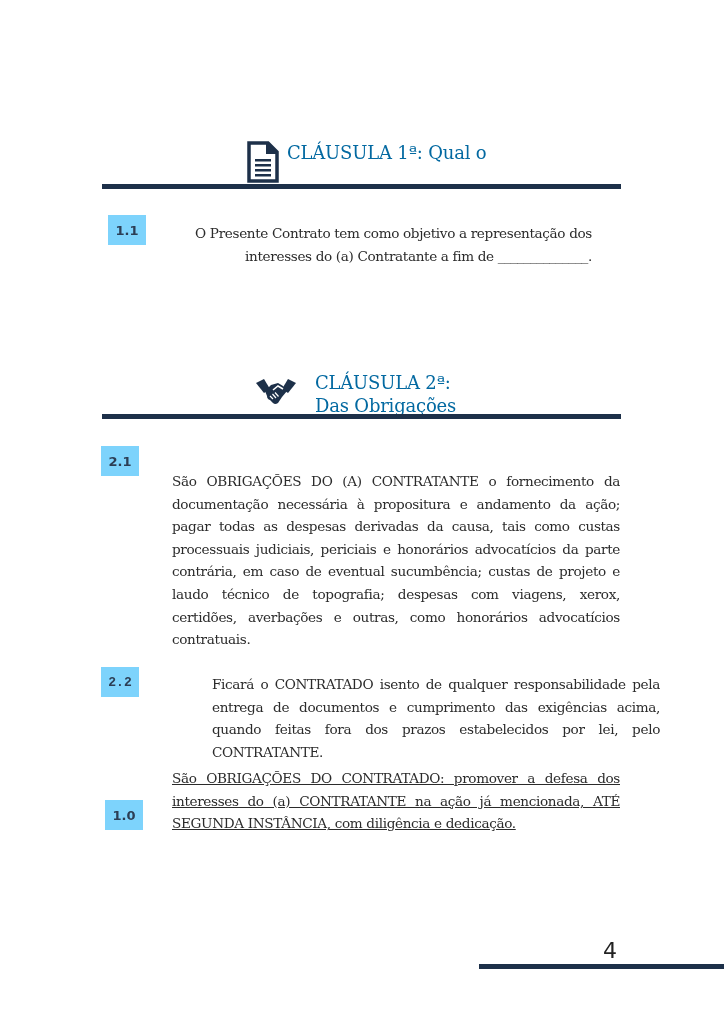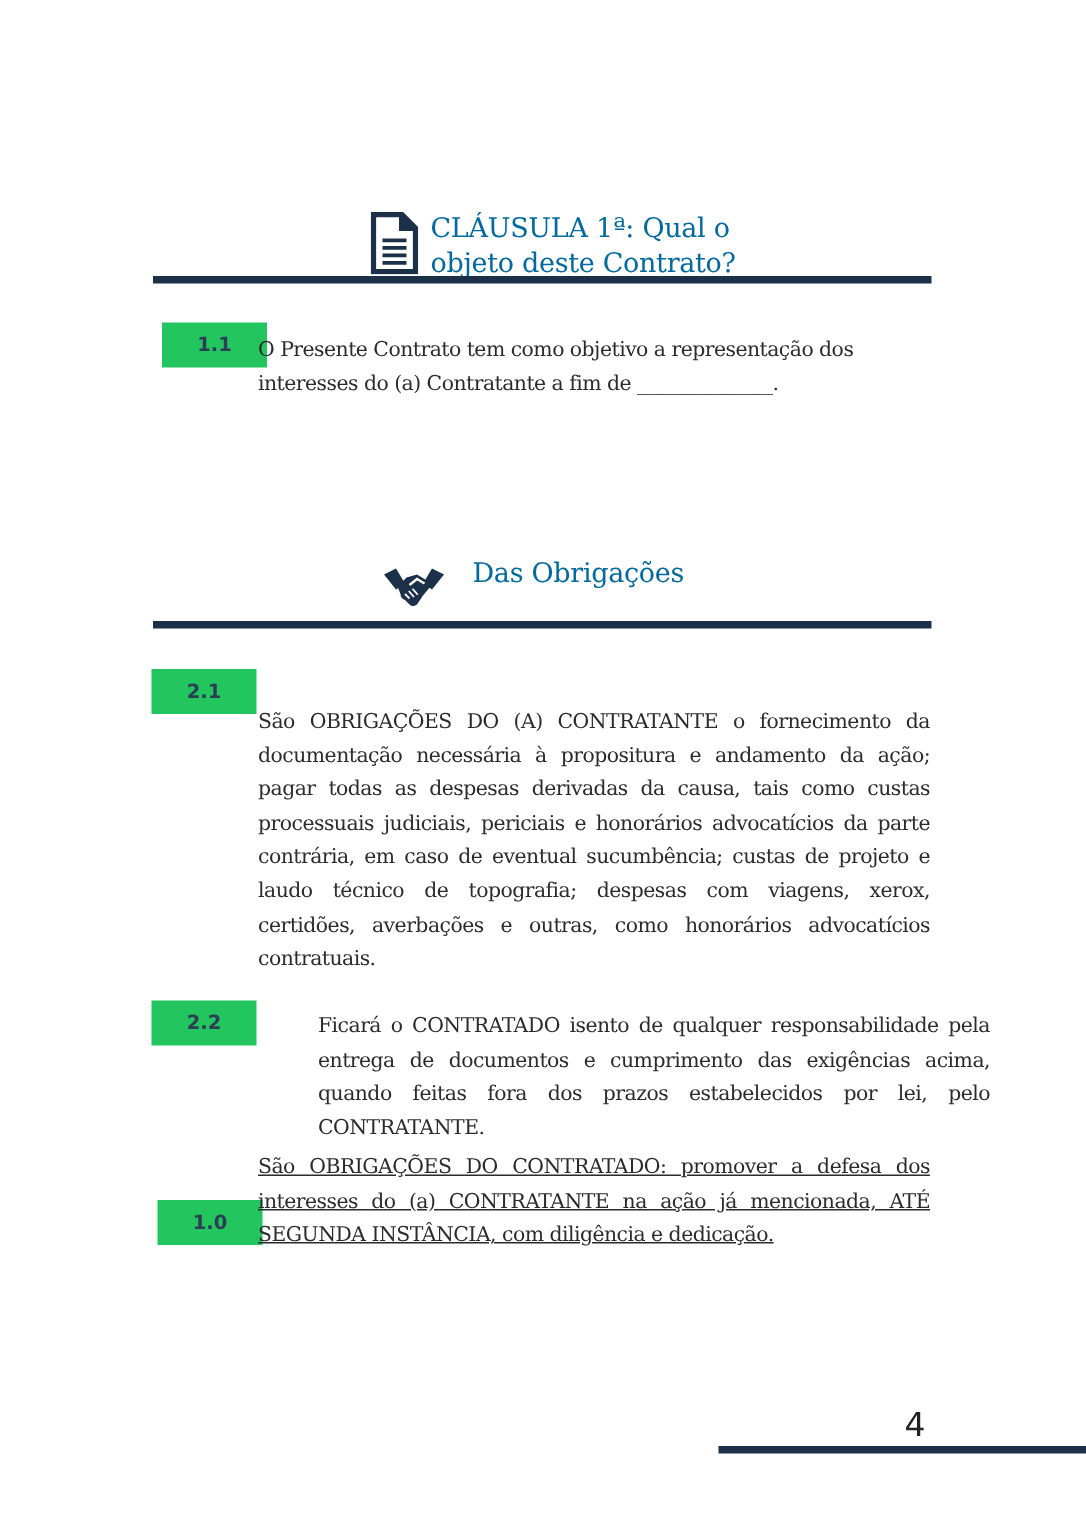--- a/index.html
+++ b/index.html
@@ -7,30 +7,30 @@
       width: 724px; height: 1024px; background: #ffffff; position: relative; overflow: hidden;
       font-family: "DejaVu Serif", serif; color: #2b2b2b;
     }
     .clause-title {
       position: absolute; font-family: "DejaVu Serif", serif; font-size: 18px; line-height: 23px;
       color: #0369a1; letter-spacing: -0.2px;
     }
     .rule { position: absolute; height: 5px; background: #1d3049; }
     .icon { position: absolute; }
     .numbox {
-      position: absolute; background: #22c55e; color: #2c3e55;
+      position: absolute; background: #7dd3fc; color: #2c3e55;
       font-family: "DejaVu Sans", sans-serif; font-size: 13px; font-weight: bold;
-      display: flex; align-items: center; justify-content: center; width: 70px; height: 30px;
+      display: flex; align-items: center; justify-content: center; width: 38px; height: 30px;
     }
     .para {
       position: absolute; left: 172px; width: 448px;
       font-family: "DejaVu Serif", serif; font-size: 13.6px; line-height: 22.6px; color: #2b2b2b;
       text-align: justify; letter-spacing: -0.35px;
     }
-    .para.left { text-align: left; }
+    .para.left { text-align: right; }
     .page-num {
       position: absolute; left: 603px; top: 938px; font-family: "DejaVu Sans", sans-serif;
       font-size: 22px; color: #222;
     }
   </style>
 </head>
 <body>
 
 <div>
   <span class="icon" style="left:247px; top:141px;">
@@ -38,47 +38,47 @@
       <path d="M2 2 H21 L30 11 V40 H2 Z" fill="none" stroke="#1d3049" stroke-width="3.5" stroke-linejoin="miter"></path>
       <path d="M20 2 V12 H30" fill="#1d3049" stroke="#1d3049" stroke-width="2"></path>
       <rect x="8" y="18" width="16" height="2.5" fill="#1d3049"></rect>
       <rect x="8" y="23" width="16" height="2.5" fill="#1d3049"></rect>
       <rect x="8" y="28" width="16" height="2.5" fill="#1d3049"></rect>
       <rect x="8" y="33" width="16" height="2.5" fill="#1d3049"></rect>
     </svg>
   </span>
   <div class="clause-title" style="left:287px; top:141px;">
     <div>CLÁUSULA 1ª: Qual o</div>
-    <div>objeto deste Contrato?</div>
   </div>
   <div class="rule" style="left:102px; top:184px; width:519px;"></div>
 </div>
 
 <div class="numbox" style="left:108px; top:215px;">1.1</div>
 <div class="para left" style="top:222px; width:420px;">O Presente Contrato tem como objetivo a representação dos interesses do (a) Contratante a fim de ______________.</div>
 
 <div>
   <span class="icon" style="left:256px; top:377px;">
     <svg width="40" height="30" viewBox="0 0 40 30">
       <path d="M0 6 L8 2 L14 12 L8 16 Z" fill="#1d3049"></path>
       <path d="M40 6 L32 2 L26 12 L32 16 Z" fill="#1d3049"></path>
       <path d="M9 14 L15 8 L22 6 L27 9 L31 14 L26 20 L22 26 Q19 28 17 26 L14 23 Q11 22 11 19 Z" fill="#1d3049"></path>
       <path d="M17 13 L22 9 L27 12" fill="none" stroke="#ffffff" stroke-width="1.6"></path>
       <path d="M14 19 L17 22 M16.5 17 L20 21 M19 15.5 L22.5 19.5" stroke="#ffffff" stroke-width="1.2"></path>
     </svg>
   </span>
   <div class="clause-title" style="left:315px; top:371px;">
+    <div>CLÁUSULA 2ª:</div>
     <div>Das Obrigações</div>
   </div>
   <div class="rule" style="left:102px; top:414px; width:519px;"></div>
 </div>
 
 <div class="numbox" style="left:101px; top:446px;text-align:center;">2.1</div>
 <div class="para" style="top:470px;">São OBRIGAÇÕES DO (A) CONTRATANTE o fornecimento da documentação necessária à propositura e andamento da ação; pagar todas as despesas derivadas da causa, tais como custas processuais judiciais, periciais e honorários advocatícios da parte contrária, em caso de eventual sucumbência; custas de projeto e laudo técnico de topografia; despesas com viagens, xerox, certidões, averbações e outras, como honorários advocatícios contratuais.</div>
 
-<div class="numbox" style="left:101px; top:667px;">2.2</div>
+<div class="numbox" style="left:101px; top:667px;font-family:Liberation Mono, monospace;">2.2</div>
 <div class="para" style="top:673px;margin-left:40px;">Ficará o CONTRATADO isento de qualquer responsabilidade pela entrega de documentos e cumprimento das exigências acima, quando feitas fora dos prazos estabelecidos por lei, pelo CONTRATANTE.</div>
 
 <div class="numbox" style="left:105px; top:800px;">1.0</div>
 <div class="para" style="top:767px;text-decoration:underline;">São OBRIGAÇÕES DO CONTRATADO: promover a defesa dos interesses do (a) CONTRATANTE na ação já mencionada, ATÉ SEGUNDA INSTÂNCIA, com diligência e dedicação.</div>
 
 <div class="page-num">4</div>
 <div class="rule" style="left:479px; top:964px; width:245px;"></div>
 
 </body></html>

